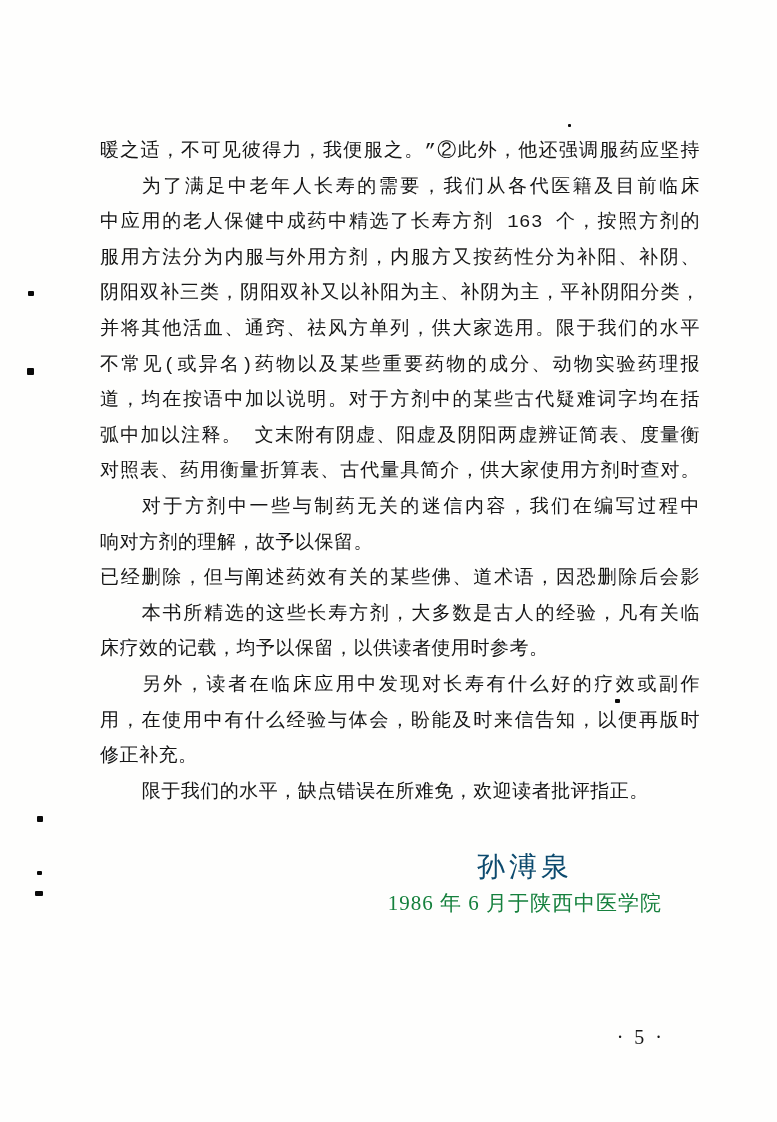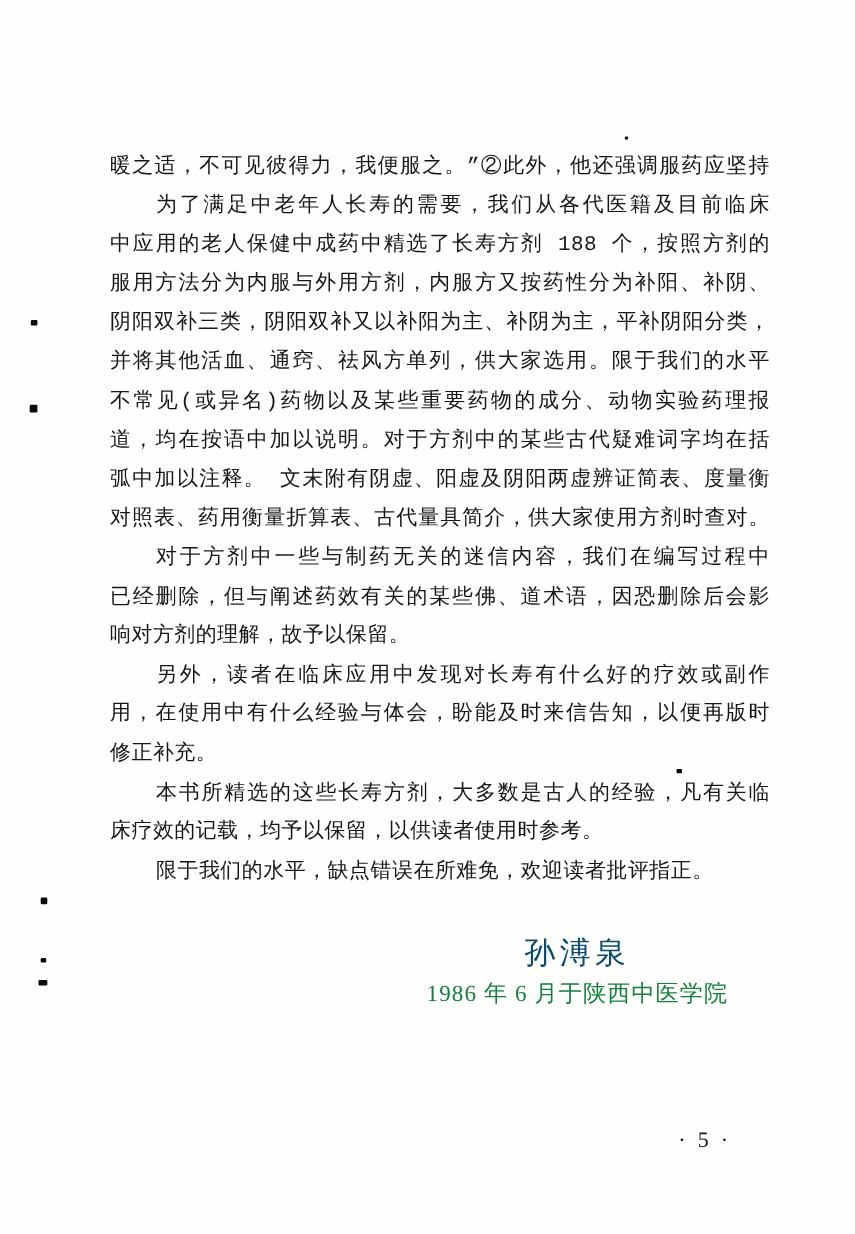--- a/index.html
+++ b/index.html
@@ -85,45 +85,45 @@
 <div class="page">
 
   <main class="text-block">
 
     <section class="para">
       <div class="line">暖之适，不可见彼得力，我便服之。”②此外，他还强调服药应坚持</div>
     </section>
 
     <section class="para">
       <div class="line ind">为了满足中老年人长寿的需要，我们从各代医籍及目前临床</div>
-      <div class="line">中应用的老人保健中成药中精选了长寿方剂 188 个，按照方剂的</div>
+      <div class="line">中应用的老人保健中成药中精选了长寿方剂 163 个，按照方剂的</div>
       <div class="line">服用方法分为内服与外用方剂，内服方又按药性分为补阳、补阴、</div>
       <div class="line">阴阳双补三类，阴阳双补又以补阳为主、补阴为主，平补阴阳分类，</div>
       <div class="line">并将其他活血、通窍、祛风方单列，供大家选用。限于我们的水平</div>
       <div class="line">不常见(或异名)药物以及某些重要药物的成分、动物实验药理报</div>
       <div class="line">道，均在按语中加以说明。对于方剂中的某些古代疑难词字均在括</div>
       <div class="line">弧中加以注释。 文末附有阴虚、阳虚及阴阳两虚辨证简表、度量衡</div>
       <div class="line">对照表、药用衡量折算表、古代量具简介，供大家使用方剂时查对。</div>
     </section>
 
     <section class="para">
       <div class="line ind">对于方剂中一些与制药无关的迷信内容，我们在编写过程中</div>
+      <div class="line last">响对方剂的理解，故予以保留。</div>
       <div class="line">已经删除，但与阐述药效有关的某些佛、道术语，因恐删除后会影</div>
-      <div class="line last">响对方剂的理解，故予以保留。</div>
+    </section>
+
+    <section class="para">
+      <div class="line ind">本书所精选的这些长寿方剂，大多数是古人的经验，凡有关临</div>
+      <div class="line last">床疗效的记载，均予以保留，以供读者使用时参考。</div>
     </section>
 
     <section class="para">
       <div class="line ind">另外，读者在临床应用中发现对长寿有什么好的疗效或副作</div>
       <div class="line">用，在使用中有什么经验与体会，盼能及时来信告知，以便再版时</div>
       <div class="line last">修正补充。</div>
-    </section>
-
-    <section class="para">
-      <div class="line ind">本书所精选的这些长寿方剂，大多数是古人的经验，凡有关临</div>
-      <div class="line last">床疗效的记载，均予以保留，以供读者使用时参考。</div>
     </section>
 
     <section class="para">
       <div class="line ind last">限于我们的水平，缺点错误在所难免，欢迎读者批评指正。</div>
     </section>
 
   </main>
 
   <div class="sig-block">
     <div class="sig-name">孙溥泉</div>

